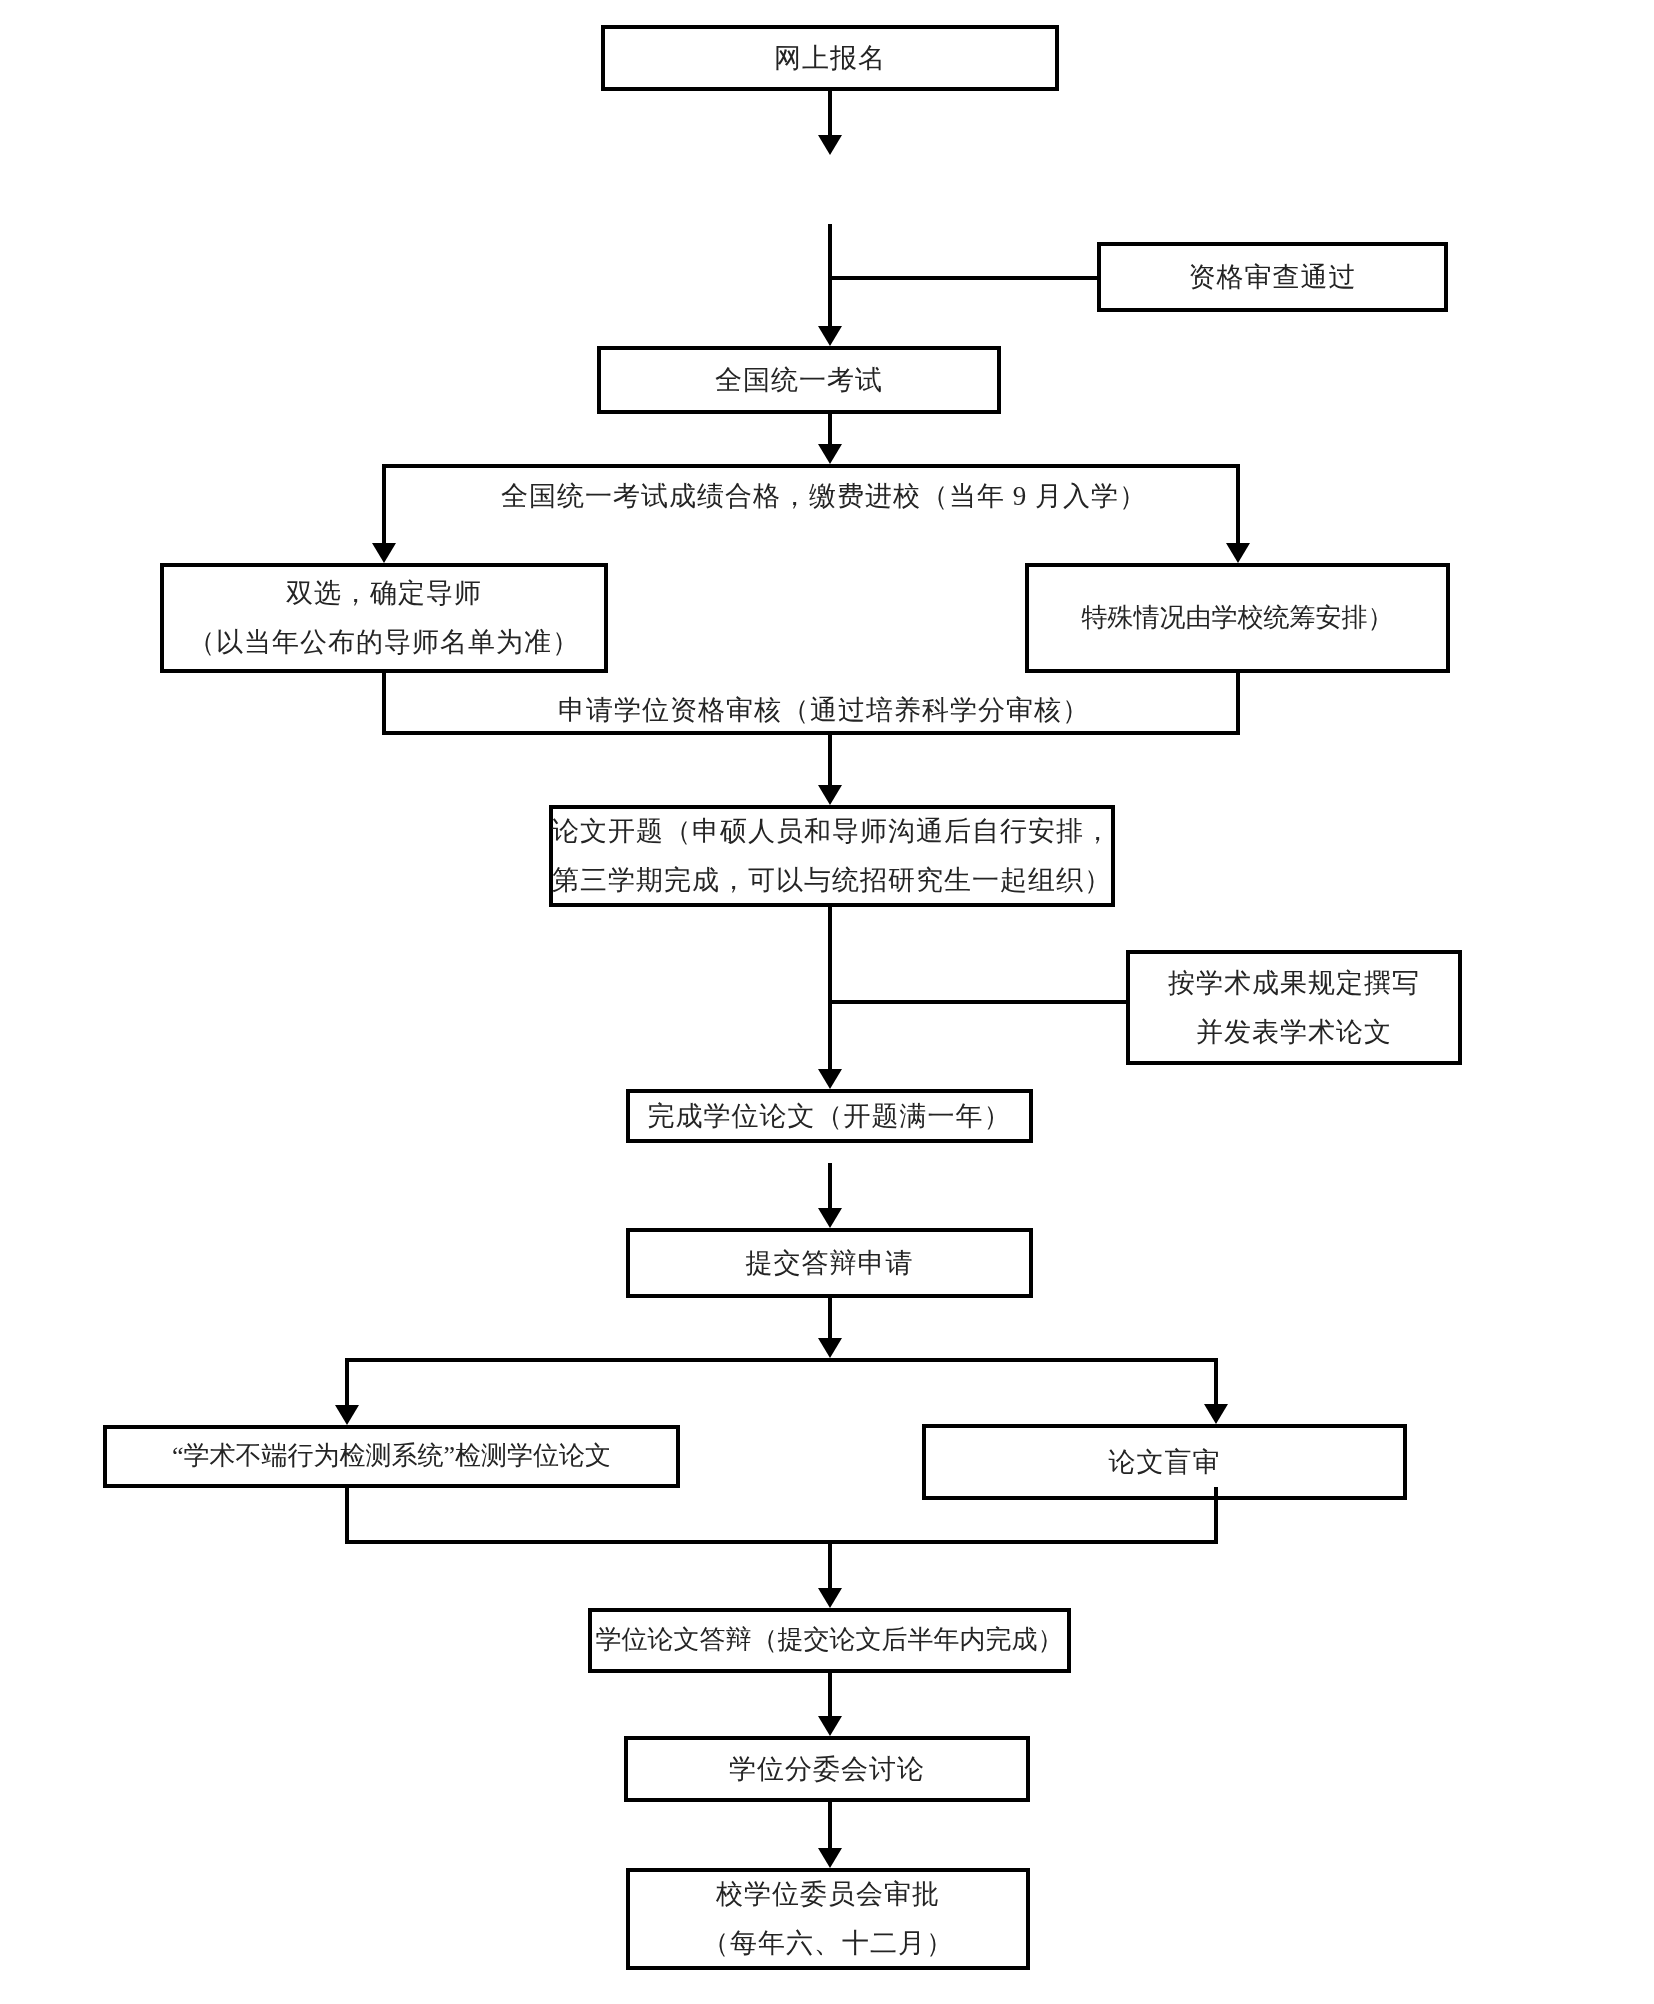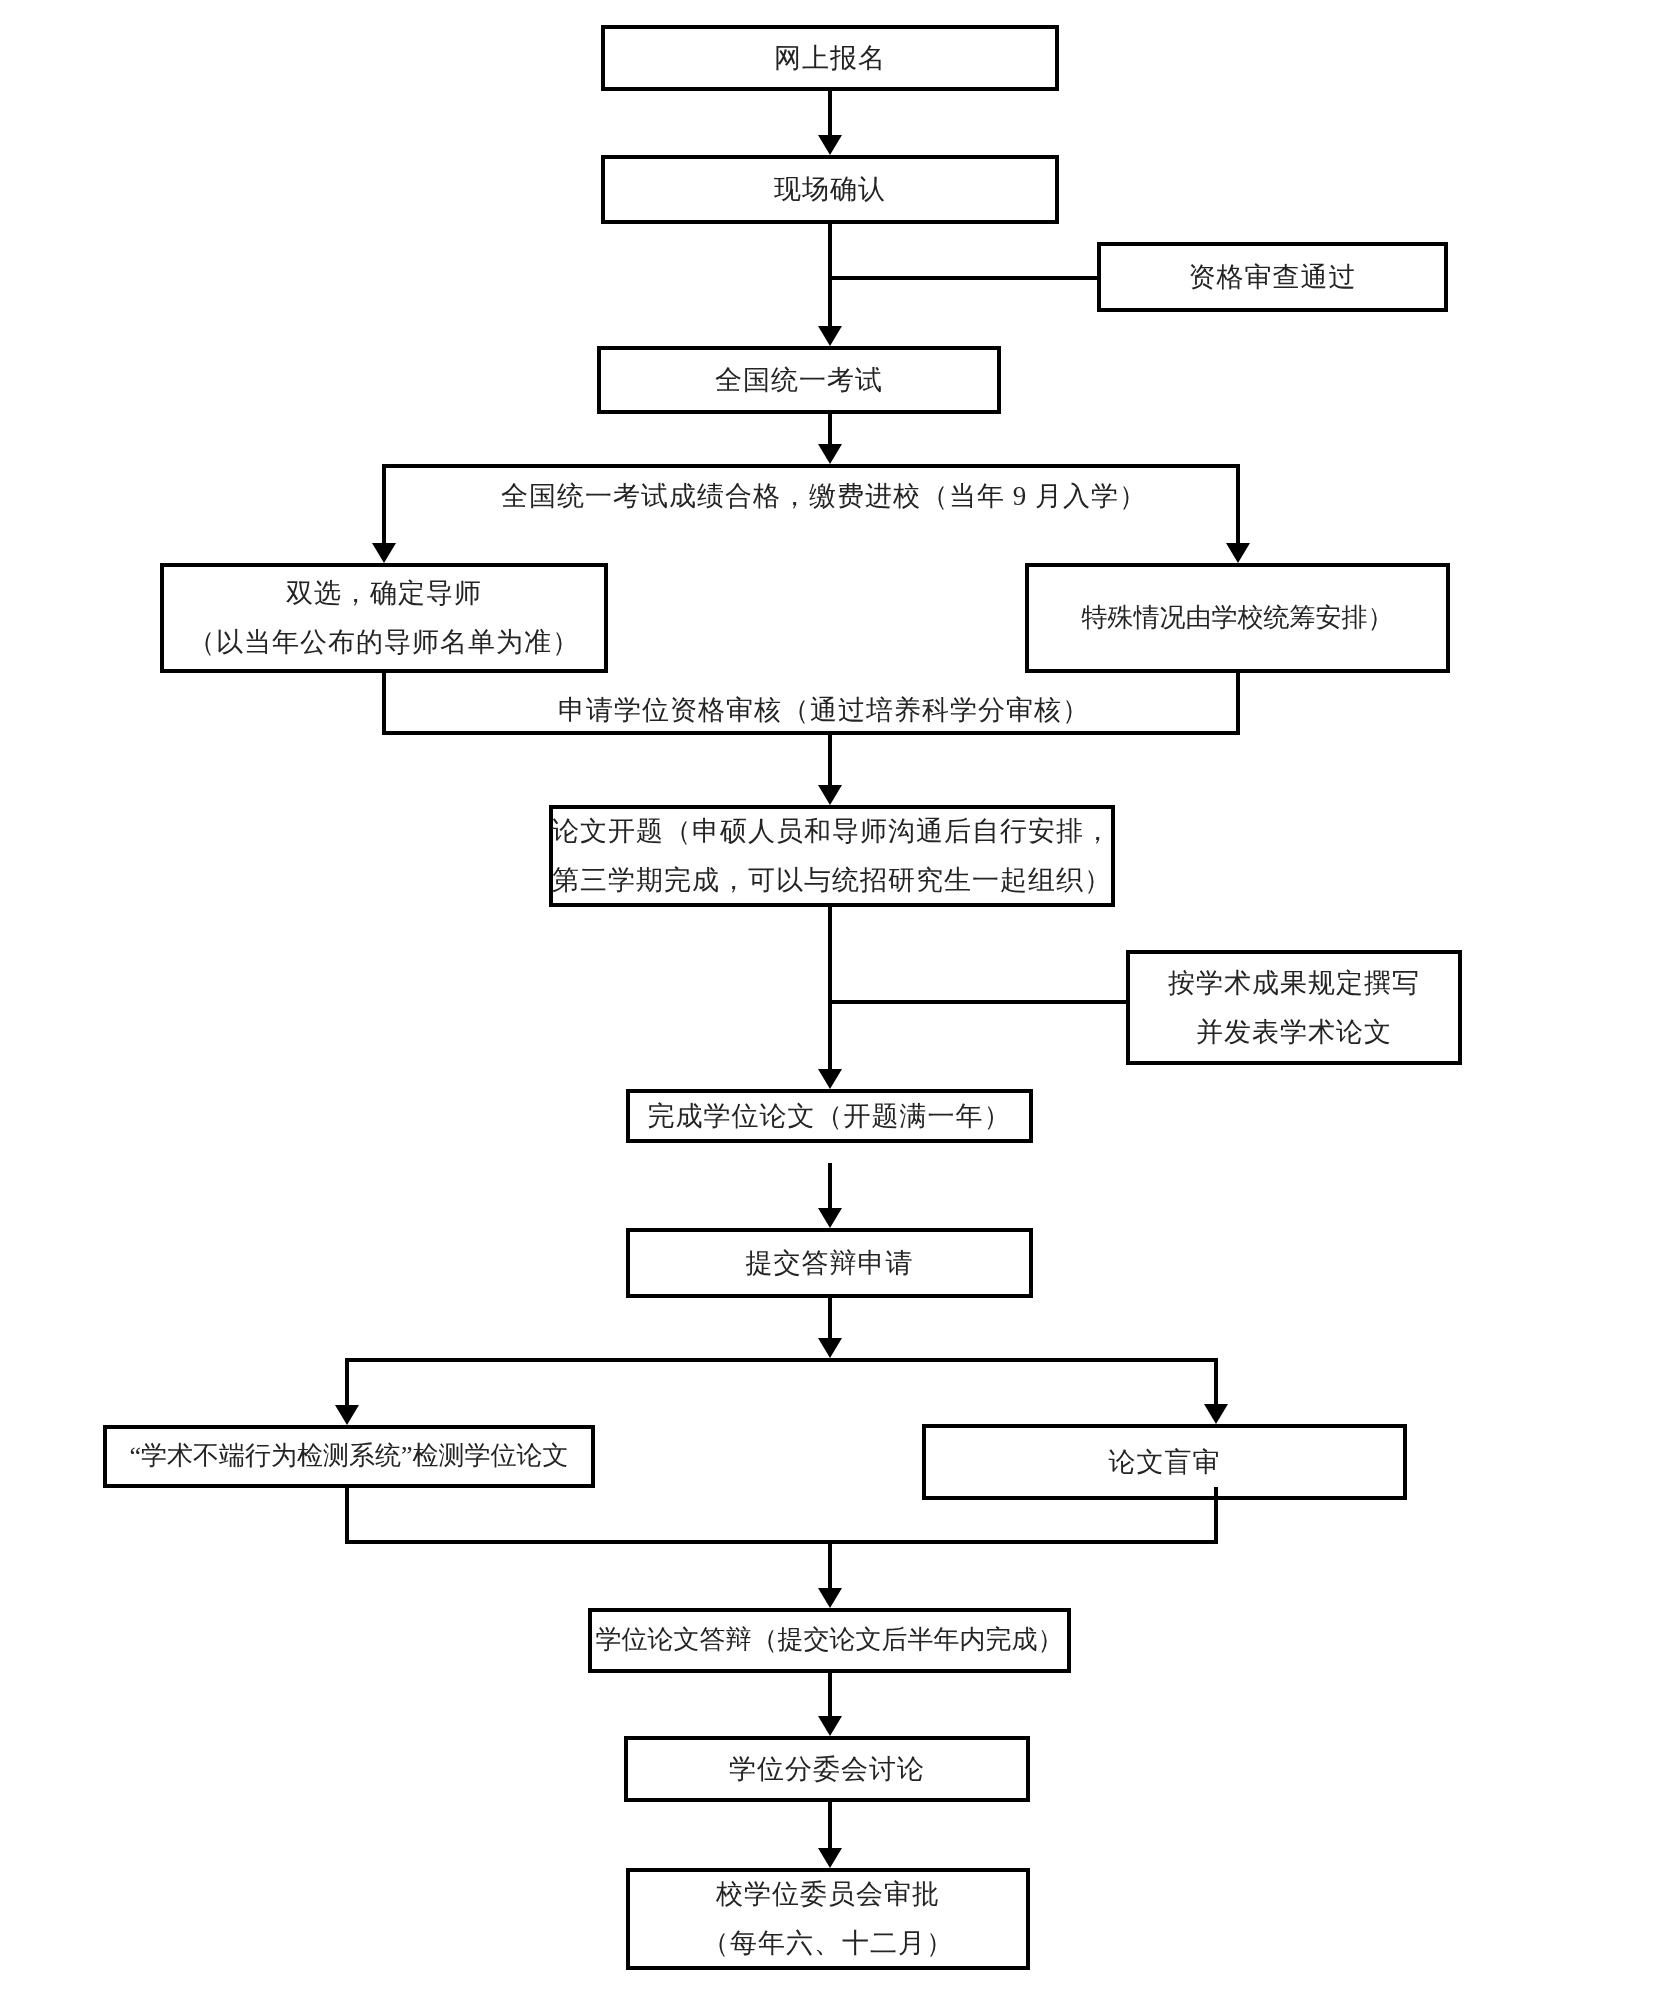--- a/index.html
+++ b/index.html
@@ -46,23 +46,20 @@
 </style>
 </head>
 <body>
 
 <div id="canvas">
 
   <div class="node" style="left:601px;top:25px;width:458px;height:66px">
     <span class="line">网上报名</span>
   </div>
 
-  <div class="node" style="left:601px;top:155px;width:458px;height:69px">
-    <span class="line">现场确认</span>
-  </div>
 
   <div class="node" style="left:1097px;top:242px;width:351px;height:70px">
     <span class="line">资格审查通过</span>
   </div>
 
   <div class="node" style="left:597px;top:346px;width:404px;height:68px">
     <span class="line">全国统一考试</span>
   </div>
 
   <div class="freetext" style="left:401px;top:478px;width:846px">全国统一考试成绩合格，缴费进校（当年 9 月入学）</div>
@@ -89,21 +86,21 @@
   </div>
 
   <div class="node" style="left:626px;top:1089px;width:407px;height:54px">
     <span class="line">完成学位论文（开题满一年）</span>
   </div>
 
   <div class="node" style="left:626px;top:1228px;width:407px;height:70px">
     <span class="line">提交答辩申请</span>
   </div>
 
-  <div class="node" style="left:103px;top:1425px;width:492px;height:63px">
+  <div class="node" style="left:103px;top:1425px;width:577px;height:63px">
     <span class="line small">“学术不端行为检测系统”检测学位论文</span>
   </div>
 
   <div class="node" style="left:922px;top:1424px;width:485px;height:76px">
     <span class="line">论文盲审</span>
   </div>
 
   <div class="node" style="left:588px;top:1608px;width:483px;height:65px">
     <span class="line small">学位论文答辩（提交论文后半年内完成）</span>
   </div>

